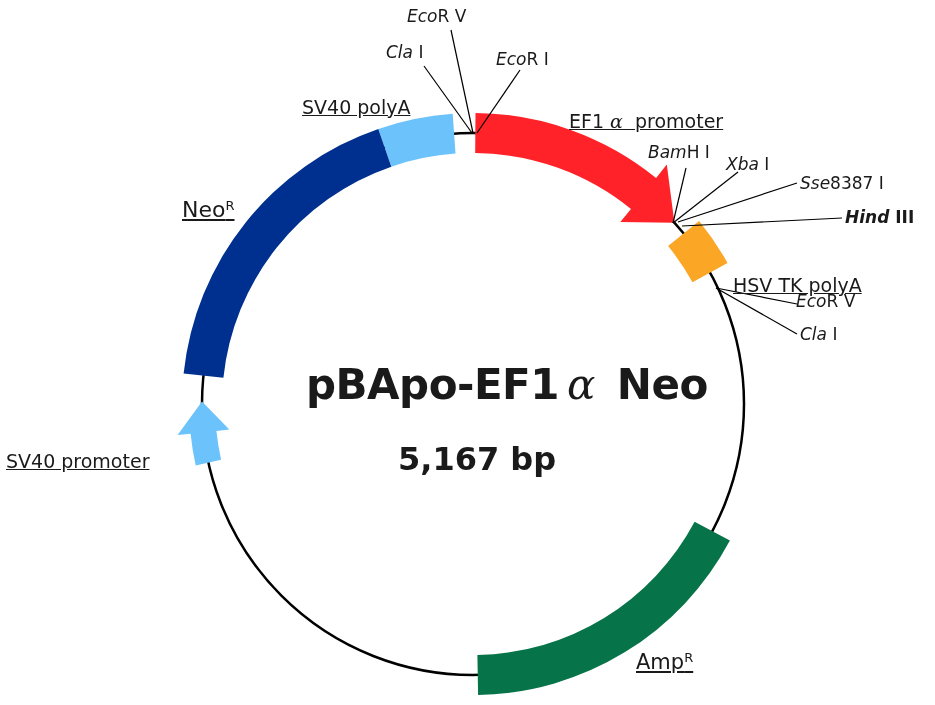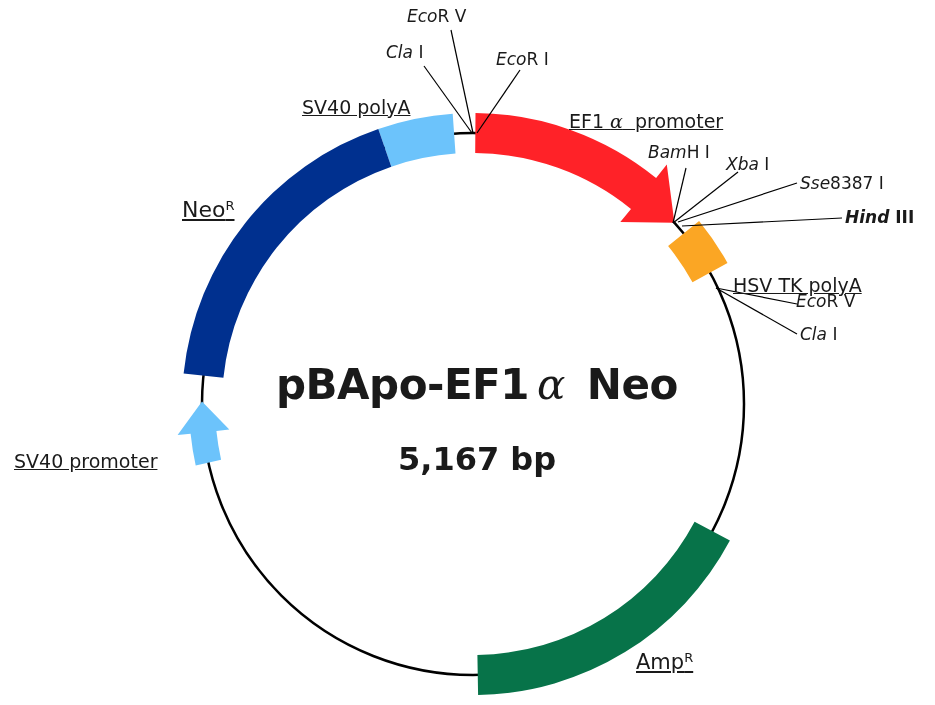--- a/index.html
+++ b/index.html
@@ -4,21 +4,21 @@
 <style>
   html, body { margin: 0; padding: 0; background: #ffffff; }
   body { width: 935px; height: 705px; position: relative; overflow: hidden;
          font-family: "DejaVu Sans", "Liberation Sans", sans-serif; color: #1a1a1a; }
   #map { position: absolute; left: 0; top: 0; }
   .lbl { position: absolute; font-size: 19px; white-space: nowrap; line-height: 1; color: #1a1a1a; text-decoration: underline; }
   .site { position: absolute; font-size: 17px; white-space: nowrap; line-height: 1; color: #1a1a1a; }
   .site i { font-style: italic; }
   .lbl sup { font-size: 13px; vertical-align: 7px; }
   .title { position: absolute; font-weight: bold; font-size: 42px; white-space: nowrap; line-height: 1;
-           font-family: "DejaVu Sans", sans-serif; letter-spacing: -0.5px; }
+           font-family: "DejaVu Sans", sans-serif; letter-spacing: -0.5px; margin-left: 30px; }
   .title .alpha { font-weight: normal; font-style: italic; font-family: "DejaVu Serif", serif; }
   .size { position: absolute; font-weight: bold; font-size: 32px; white-space: nowrap; line-height: 1; }
 </style>
 </head>
 <body>
 
 <svg id="map" width="935" height="705" viewBox="0 0 935 705">
 
   <circle cx="473" cy="404" r="271" fill="none" stroke="#000" stroke-width="2.5"></circle>
 
@@ -63,20 +63,20 @@
 <div class="site" style="left:845px; top:209px;font-weight:bold;"><i>Hind</i><span> III</span></div>
 
 <div class="site" style="left:796px; top:293px;"><i>Eco</i><span>R V</span></div>
 <div class="site" style="left:800px; top:326px;"><i>Cla</i><span> I</span></div>
 
 <div class="lbl" style="left:569px; top:112px;">
   <span>EF1</span><span style="font-style:italic; font-family:'DejaVu Serif',serif;"> <span>α</span></span>&nbsp;&nbsp;<span>promoter</span>
 </div>
 <div class="lbl" style="left:733px; top:241px;margin-top:35px;">HSV TK polyA</div>
 <div class="lbl" style="left:636px; top:651px; font-size:21px;"><span>Amp</span><sup>R</sup></div>
-<div class="lbl" style="left:14px; top:452px;text-align:right;">SV40 promoter</div>
+<div class="lbl" style="left:6px; top:452px;text-align:right;">SV40 promoter</div>
 <div class="lbl" style="left:182px; top:199px; font-size:22px;"><span>Neo</span><sup>R</sup></div>
 <div class="lbl" style="left:302px; top:98px;">SV40 polyA</div>
 
 <div class="title" style="left:276px; top:364px;">
   <span>pBApo-EF1</span><span class="alpha"> <span>α</span> </span>&nbsp;<span>Neo</span>
 </div>
 <div class="size" style="left:398px; top:428px;margin-top:15px;">5,167 bp</div>
 
 </body></html>

